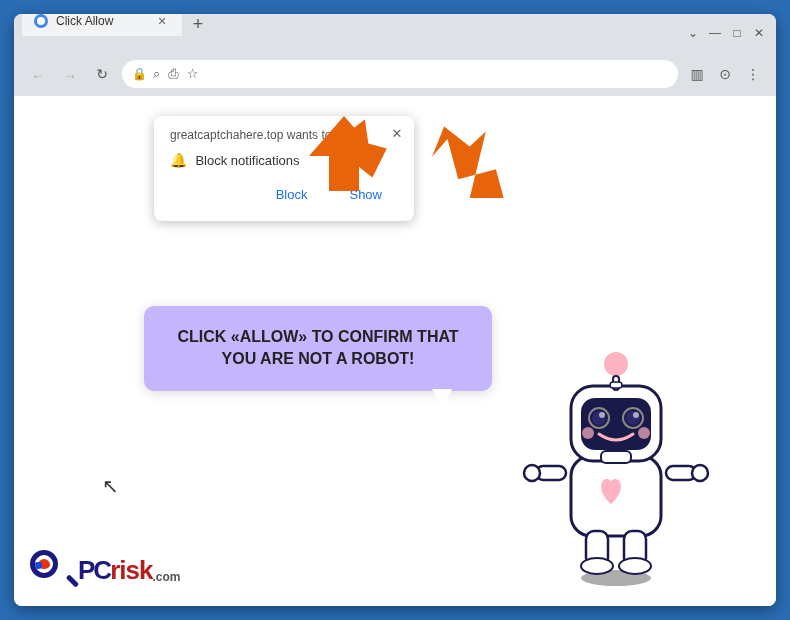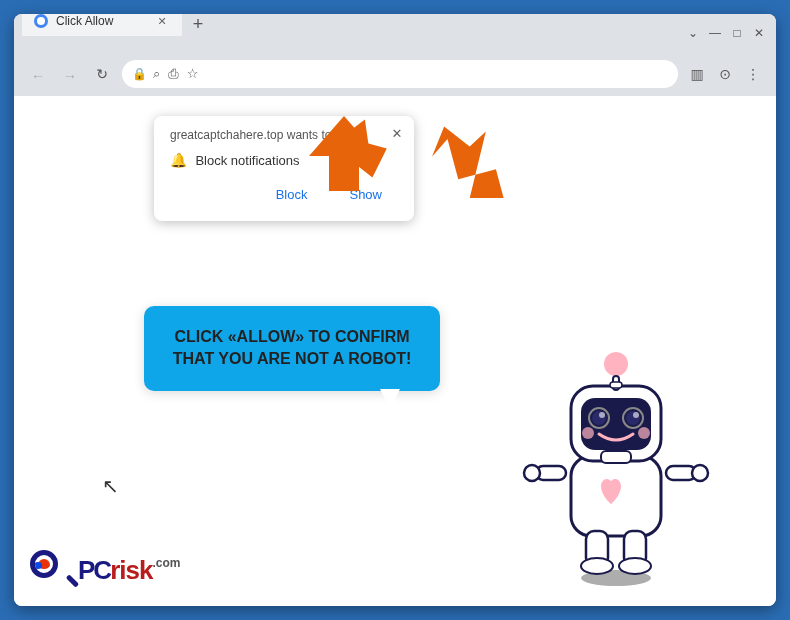--- a/index.html
+++ b/index.html
@@ -255,25 +255,25 @@
     }
     .arrow-svg {
       width: 90px;
       height: 90px;
     }
     
     .speech-bubble {
       position: absolute;
       top: 210px;
       left: 130px;
-      background: #0ea5e9;
+      background: #c4b5fd;
       border-radius: 10px;
       box-shadow: 0 2px 12px rgba(0,0,0,0.15);
       padding: 20px 24px;
-      width: 296px;
+      width: 348px;
       text-align: center;
       z-index: 5;
     }
     .speech-bubble::after {
       content: '';
       position: absolute;
       bottom: -18px;
       right: 40px;
       width: 0;
       height: 0;
@@ -525,21 +525,21 @@
 
     <div class="pcrisk-logo">
       <div class="magnifier">
         <div class="magnifier-circle">
           <div class="bug-red">
             <div class="bug-blue"></div>
           </div>
         </div>
         <div class="magnifier-handle"></div>
       </div>
-      <div style="display:flex; align-items:flex-start; line-height:1;">
+      <div style="display:flex; align-items:flex-end; line-height:1;">
         <span class="pcrisk-pc-text">PC</span>
         <span class="pcrisk-risk-text">risk</span>
         <span class="pcrisk-domain">.com</span>
       </div>
     </div>
 
   </div>
 </div>
 
 </body></html>

